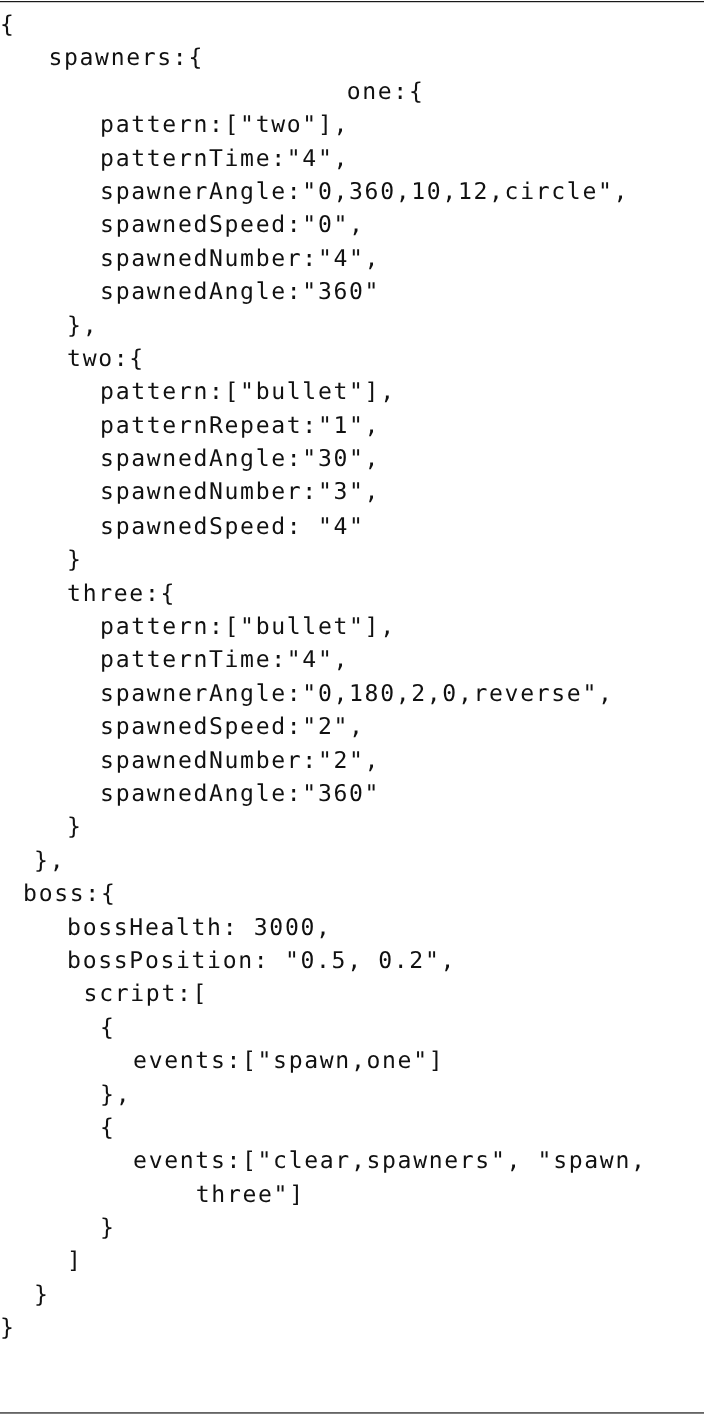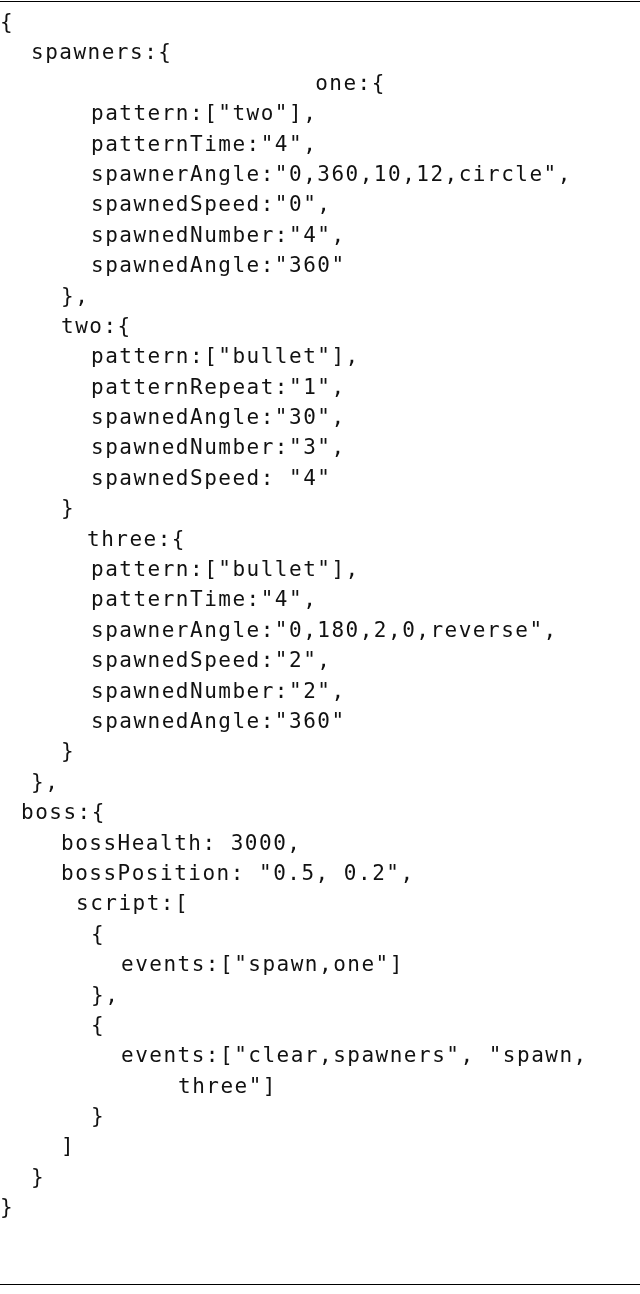--- a/index.html
+++ b/index.html
@@ -14,37 +14,37 @@
   }
   .line { height:30.4px; line-height:30.4px; white-space:pre; }
 </style>
 </head>
 <body>
 
 <div class="rule top"></div>
 
 <div class="code" id="code">
     <div class="line" style="padding-left: 0px;">{</div>
-    <div class="line" style="padding-left: 31px;">spawners:{</div>
+    <div class="line" style="padding-left: 44px;">spawners:{</div>
     <div class="line" style="padding-left: 61px; text-align: center;">one:{</div>
     <div class="line" style="padding-left: 91px;">pattern:["two"],</div>
     <div class="line" style="padding-left: 91px;">patternTime:"4",</div>
     <div class="line" style="padding-left: 91px;">spawnerAngle:"0,360,10,12,circle",</div>
     <div class="line" style="padding-left: 91px;">spawnedSpeed:"0",</div>
     <div class="line" style="padding-left: 91px;">spawnedNumber:"4",</div>
     <div class="line" style="padding-left: 91px;">spawnedAngle:"360"</div>
     <div class="line" style="padding-left: 61px;">},</div>
     <div class="line" style="padding-left: 61px;">two:{</div>
     <div class="line" style="padding-left: 91px;">pattern:["bullet"],</div>
     <div class="line" style="padding-left: 91px;">patternRepeat:"1",</div>
     <div class="line" style="padding-left: 91px;">spawnedAngle:"30",</div>
     <div class="line" style="padding-left: 91px;">spawnedNumber:"3",</div>
     <div class="line" style="padding-left: 91px;">spawnedSpeed: "4"</div>
     <div class="line" style="padding-left: 61px;">}</div>
-    <div class="line" style="padding-left: 87px;">three:{</div>
+    <div class="line" style="padding-left: 61px;">three:{</div>
     <div class="line" style="padding-left: 91px;">pattern:["bullet"],</div>
     <div class="line" style="padding-left: 91px;">patternTime:"4",</div>
     <div class="line" style="padding-left: 91px;">spawnerAngle:"0,180,2,0,reverse",</div>
     <div class="line" style="padding-left: 91px;">spawnedSpeed:"2",</div>
     <div class="line" style="padding-left: 91px;">spawnedNumber:"2",</div>
     <div class="line" style="padding-left: 91px;">spawnedAngle:"360"</div>
     <div class="line" style="padding-left: 61px;">}</div>
     <div class="line" style="padding-left: 31px;">},</div>
     <div class="line" style="padding-left: 21px;">boss:{</div>
     <div class="line" style="padding-left: 61px;">bossHealth: 3000,</div>

